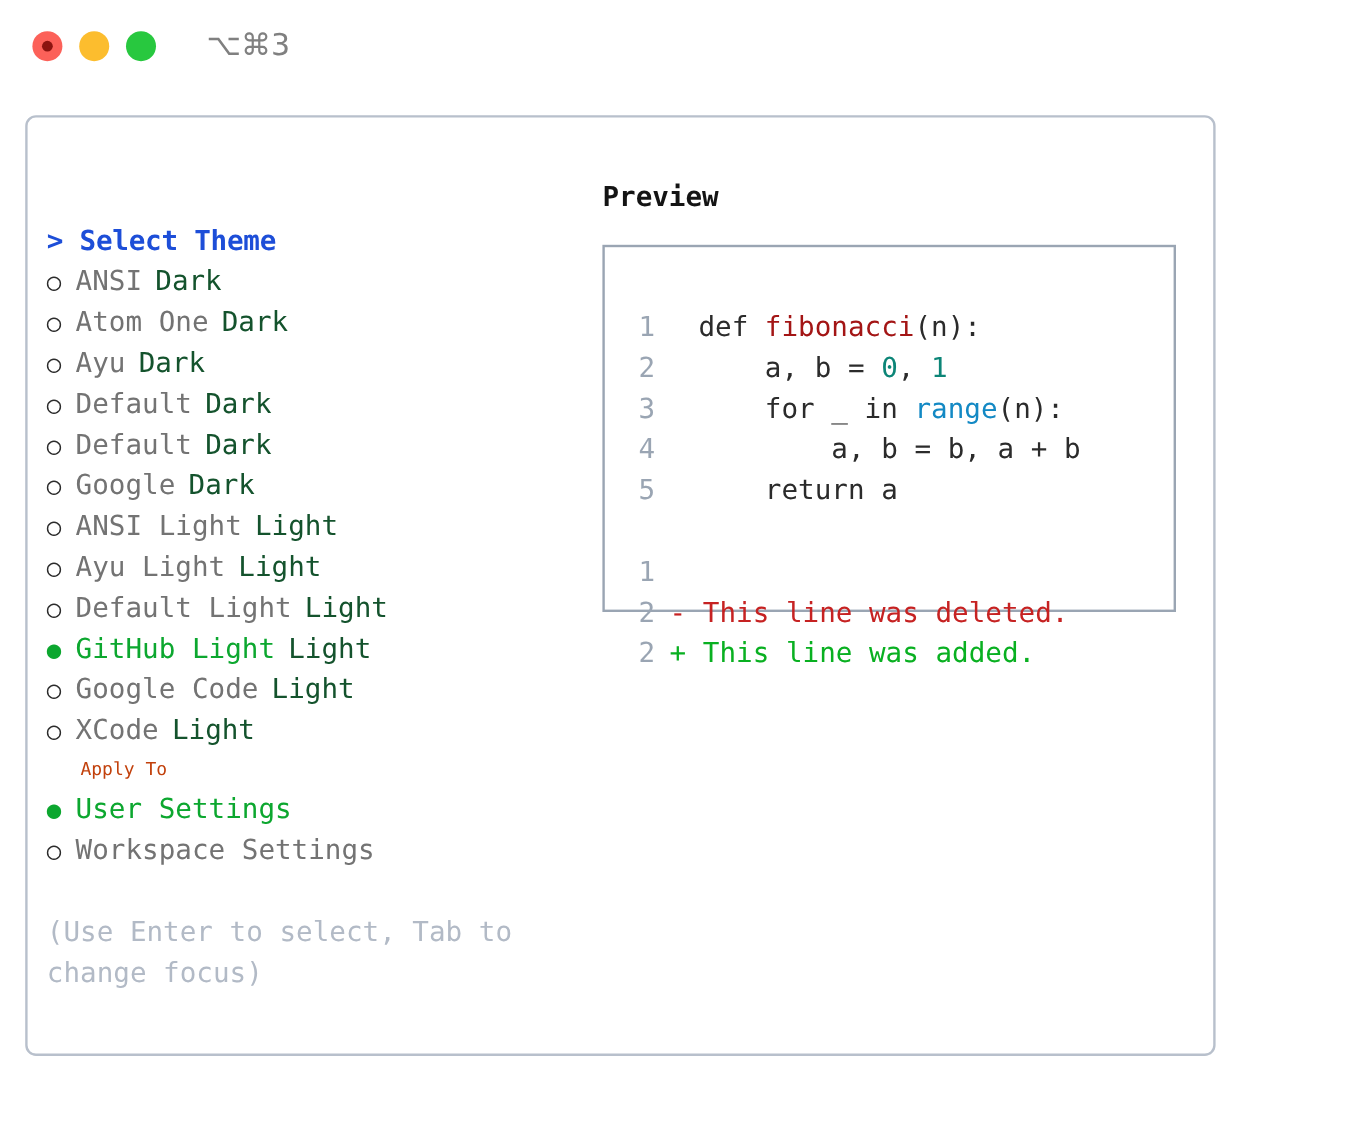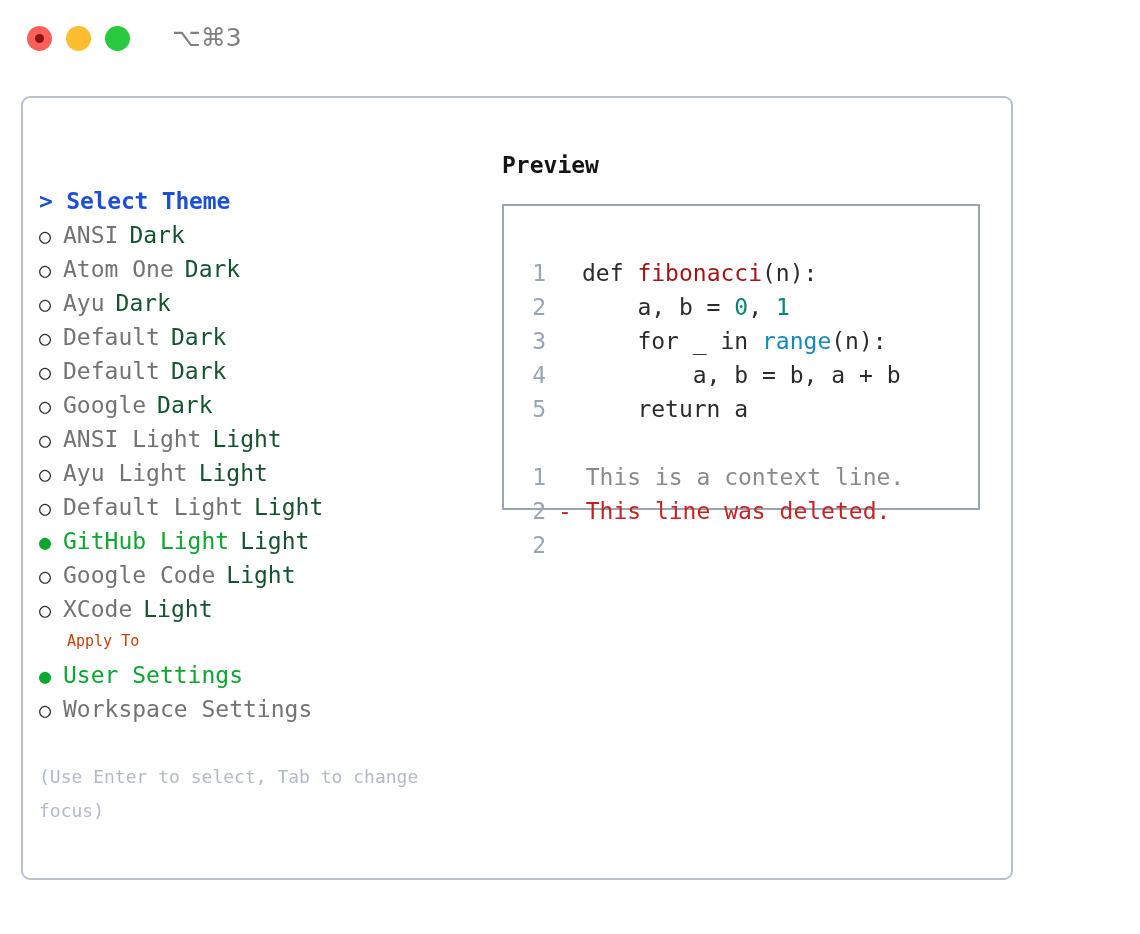--- a/index.html
+++ b/index.html
@@ -156,21 +156,21 @@
     color: #c2410c;
     display: block;
   }
 
   
   #help-text {
     position: absolute;
     left: 16px;
     top: 662px;
     width: 420px;
-    font-size: 18px;
+    font-size: 23px;
     line-height: 34px;
     color: #b2bac6;
     white-space: normal;
   }
 
   
   #preview-column {
     position: absolute;
     left: 479px;
     top: 50px;
@@ -285,22 +285,22 @@
         <div id="code-area">
           <div id="code-lines">
               <div class="code-line"><span class="lineno">1</span><span class="code-text"><span class="tok-def">def </span><span class="tok-func">fibonacci</span><span class="tok-plain">(n):</span></span></div>
               <div class="code-line"><span class="lineno">2</span><span class="code-text"><span class="tok-plain">    a, b = </span><span class="tok-num">0</span><span class="tok-plain">, </span><span class="tok-num">1</span></span></div>
               <div class="code-line"><span class="lineno">3</span><span class="code-text"><span class="tok-plain">    for _ in </span><span class="tok-builtin">range</span><span class="tok-plain">(n):</span></span></div>
               <div class="code-line"><span class="lineno">4</span><span class="code-text"><span class="tok-plain">        a, b = b, a + b</span></span></div>
               <div class="code-line"><span class="lineno">5</span><span class="code-text"><span class="tok-plain">    return a</span></span></div>
             </div>
           <div class="blank-line"></div>
           <div id="diff-lines">
-              <div class="code-line"><span class="lineno">1</span><span class="diff-context">  This is a context line.</span></div>
+              <div class="code-line"><span class="lineno">1</span></div>
               <div class="code-line"><span class="lineno">2</span><span class="diff-del">- This line was deleted.</span></div>
-              <div class="code-line"><span class="lineno">2</span></div>
+              <div class="code-line"><span class="lineno">2</span><span class="diff-add">+ This line was added.</span></div>
             </div>
         </div>
       </div>
 
     </div>
   </div>
 </div>
 
 </body></html>

